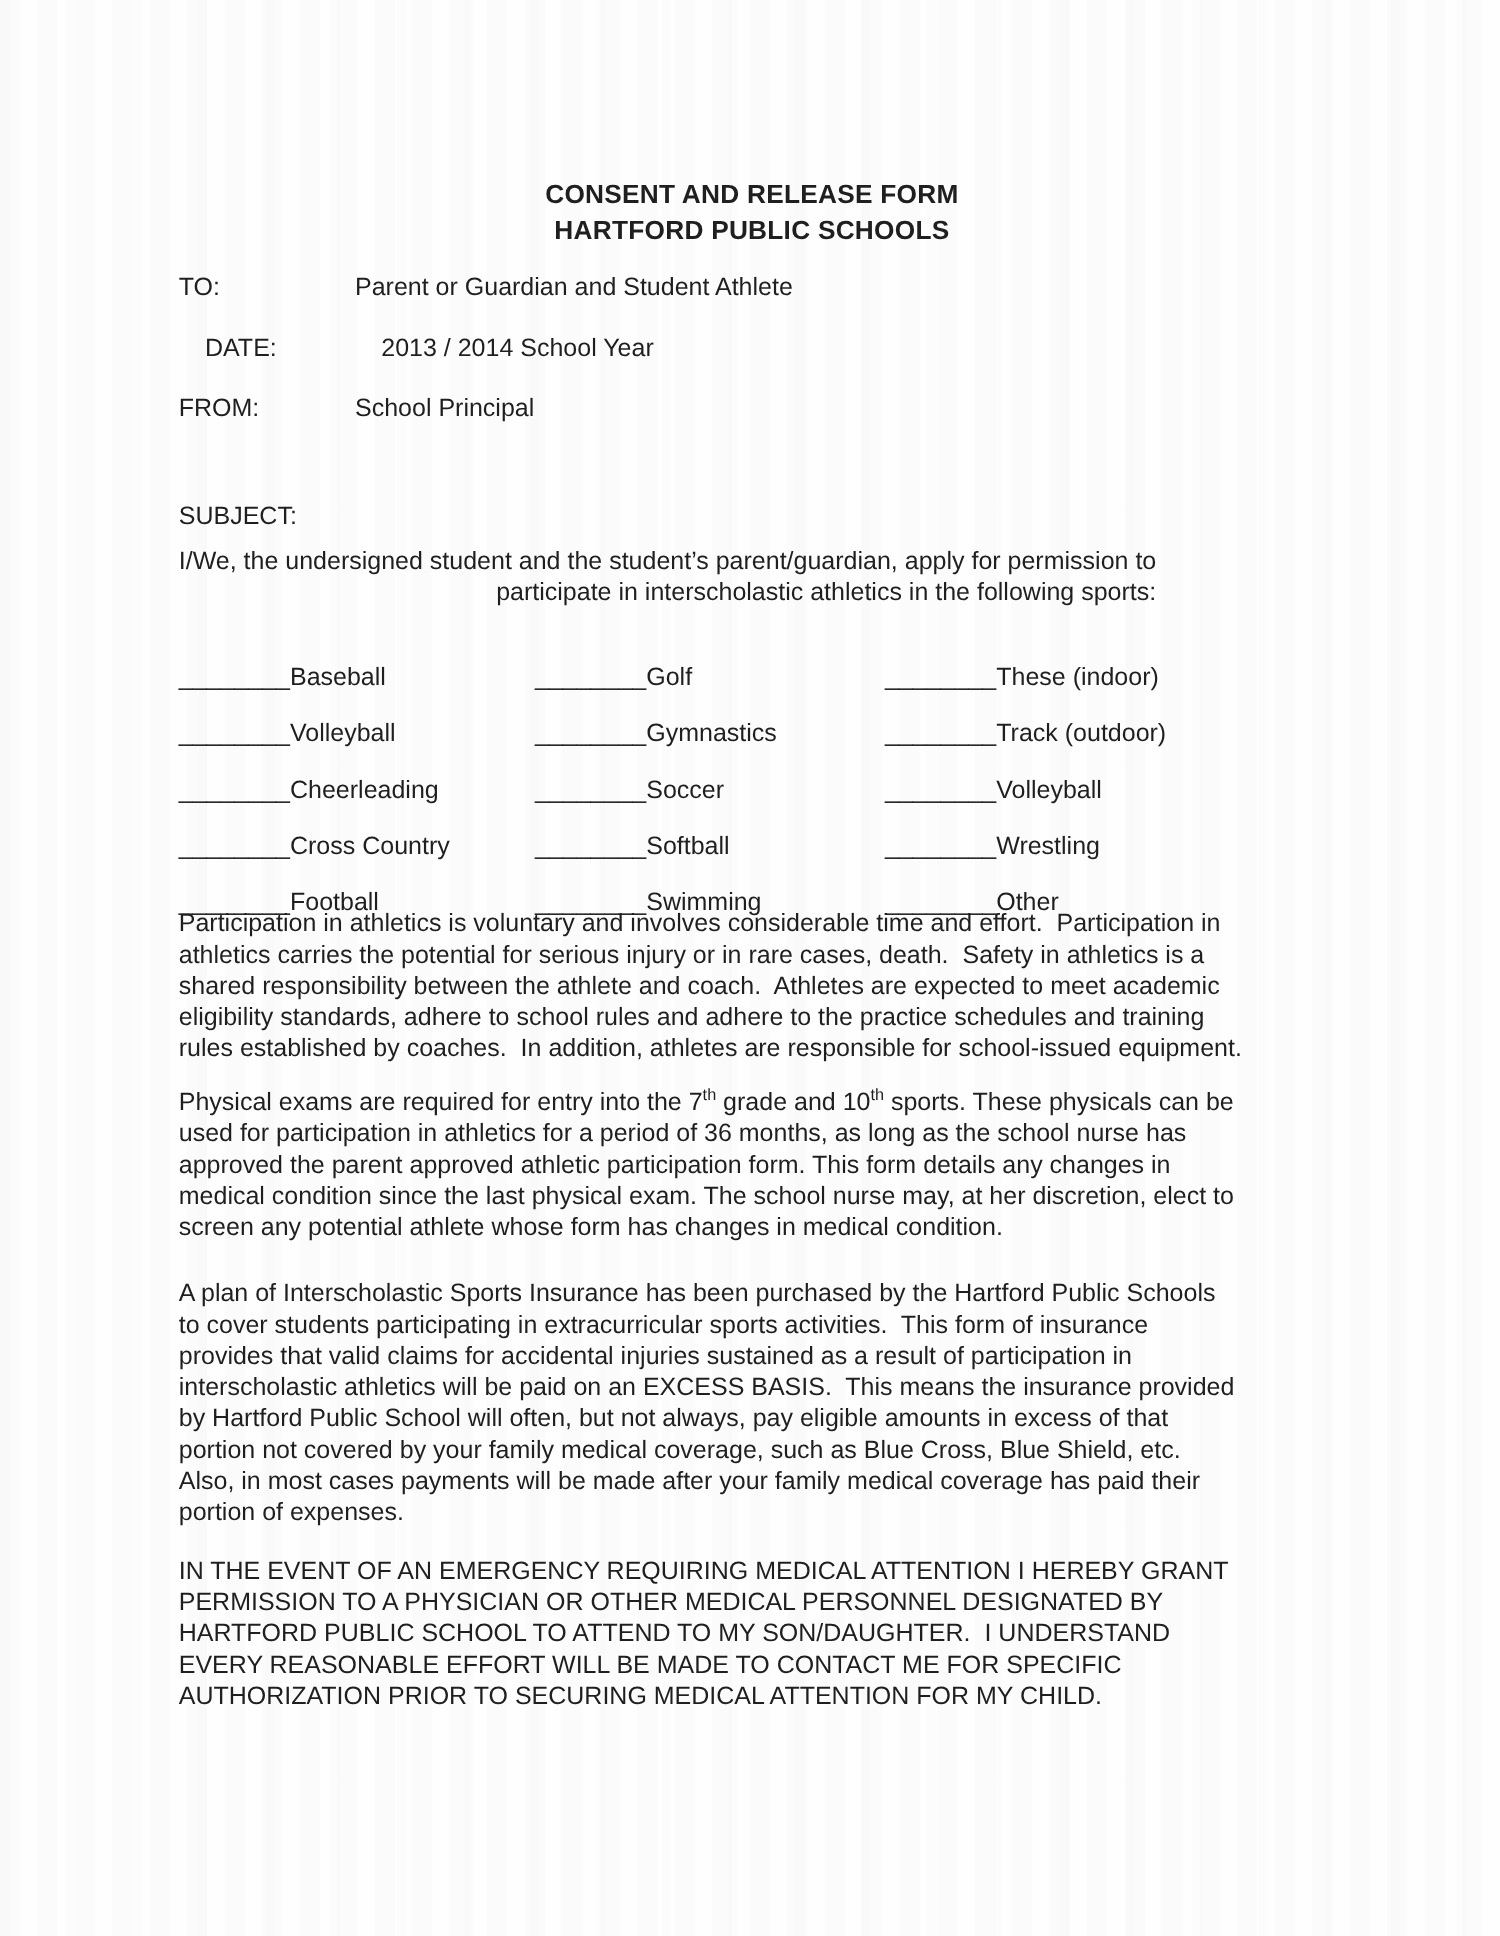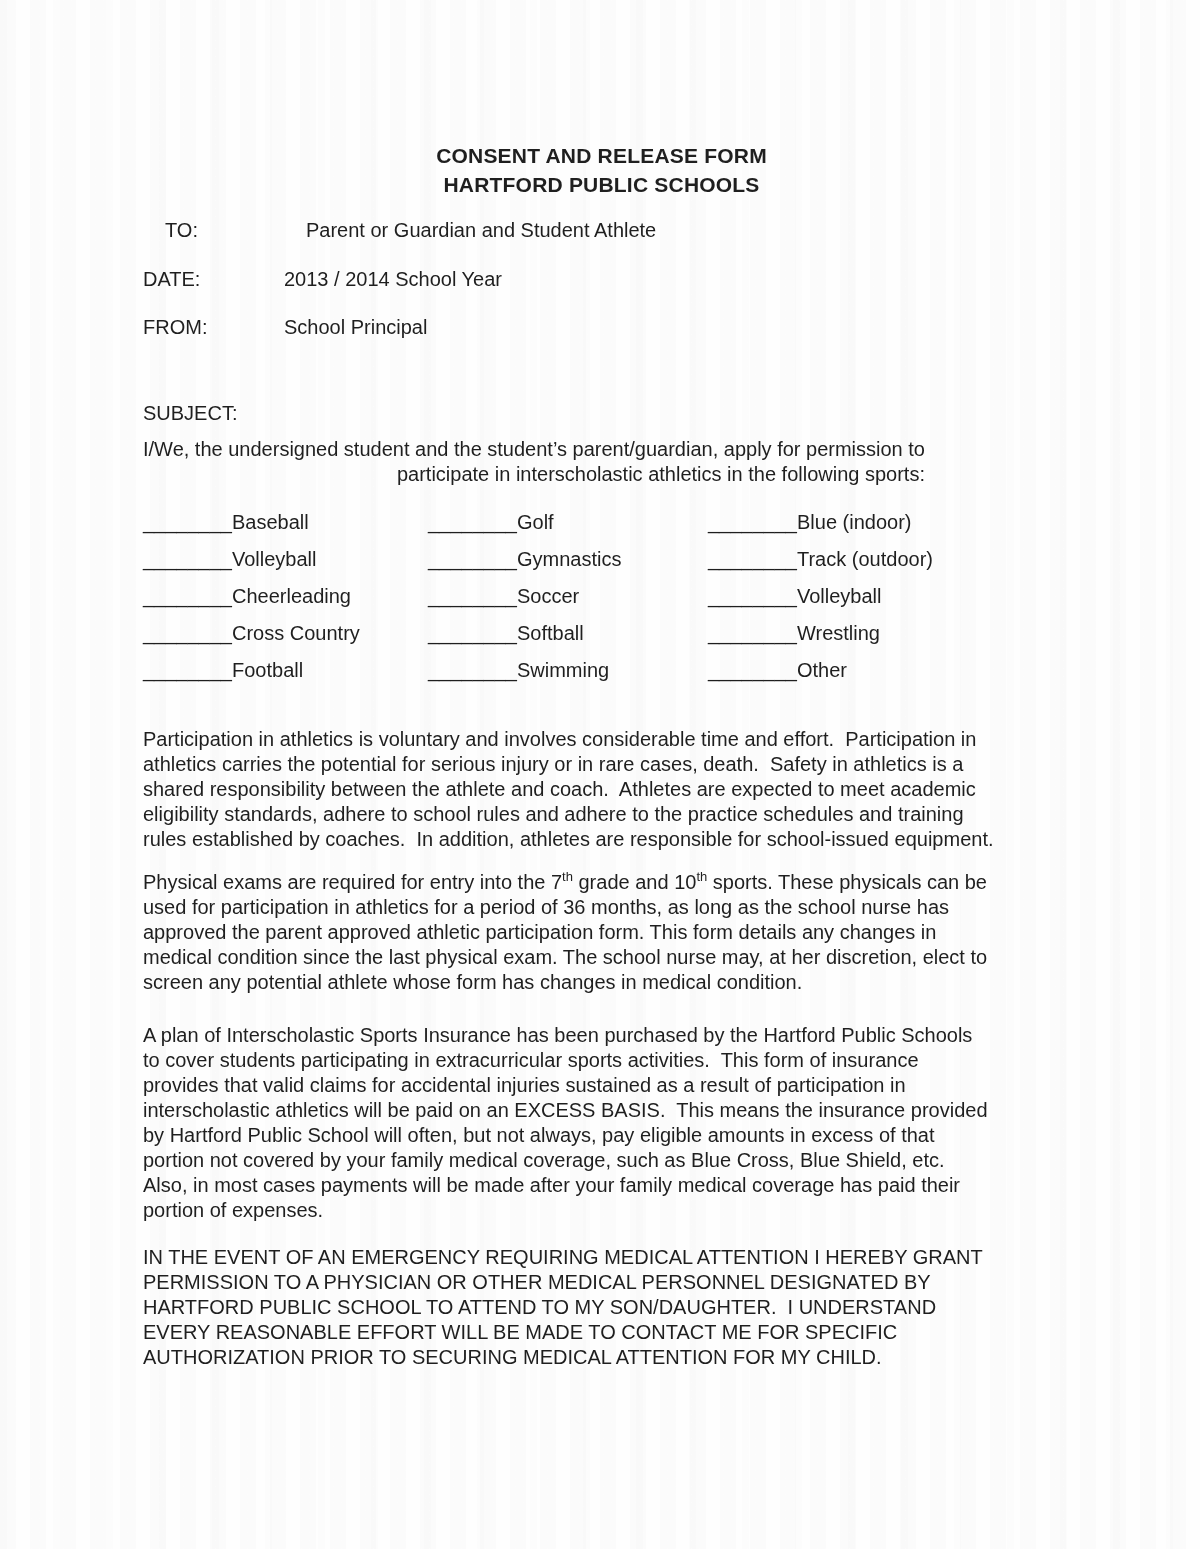--- a/index.html
+++ b/index.html
@@ -37,30 +37,30 @@
   .doc-title {
     top: 141px;
     width: 100%;
     text-align: center;
     font-weight: bold;
     font-size: 21px;
     line-height: 29px;
     letter-spacing: 0.2px;
   }
   .memo-row { display: flex; }
-  .memo-row-to      { top: 218px; margin-left: 22px; }
-  .memo-row-date    { top: 267px; }
+  .memo-row-to      { top: 218px; }
+  .memo-row-date    { top: 267px; margin-left: 21px; }
   .memo-row-from    { top: 315px; }
   .memo-row-subject { top: 365px; margin-top: 36px; }
   .memo-label { width: 141px; flex: 0 0 141px; }
   .memo-value { white-space: pre; }
   .pre-lines { white-space: pre; }
   .intro { top: 437px; text-align: right; }
   .sports { top: 510px; width: 100%; }
-  .sports-row { display: flex; margin-bottom: 12px; }
+  .sports-row { display: flex; margin-bottom: 12px; margin-top: 20px; }
   .sports-cell { display: flex; }
   .sports-col-0 { width: 285px; flex: 0 0 285px; }
   .sports-col-1 { width: 280px; flex: 0 0 280px; }
   .sports-col-2 { width: 352px; flex: 0 0 352px; }
   .blank { white-space: pre; }
   .para-1 { top: 727px; }
   .para-2 { top: 870px; }
   .para-3 { top: 1023px; }
   .para-4 { top: 1245px; }
   sup.th {
@@ -107,21 +107,21 @@
         <span class="sports-cell sports-col-0">
             <span class="blank">________</span>
             <span>Baseball</span>
           </span>
         <span class="sports-cell sports-col-1">
             <span class="blank">________</span>
             <span>Golf</span>
           </span>
         <span class="sports-cell sports-col-2">
             <span class="blank">________</span>
-            <span>Blue (indoor)</span>
+            <span>These (indoor)</span>
           </span>
       </div>
       <div class="sports-row">
         <span class="sports-cell sports-col-0">
             <span class="blank">________</span>
             <span>Volleyball</span>
           </span>
         <span class="sports-cell sports-col-1">
             <span class="blank">________</span>
             <span>Gymnastics</span>

